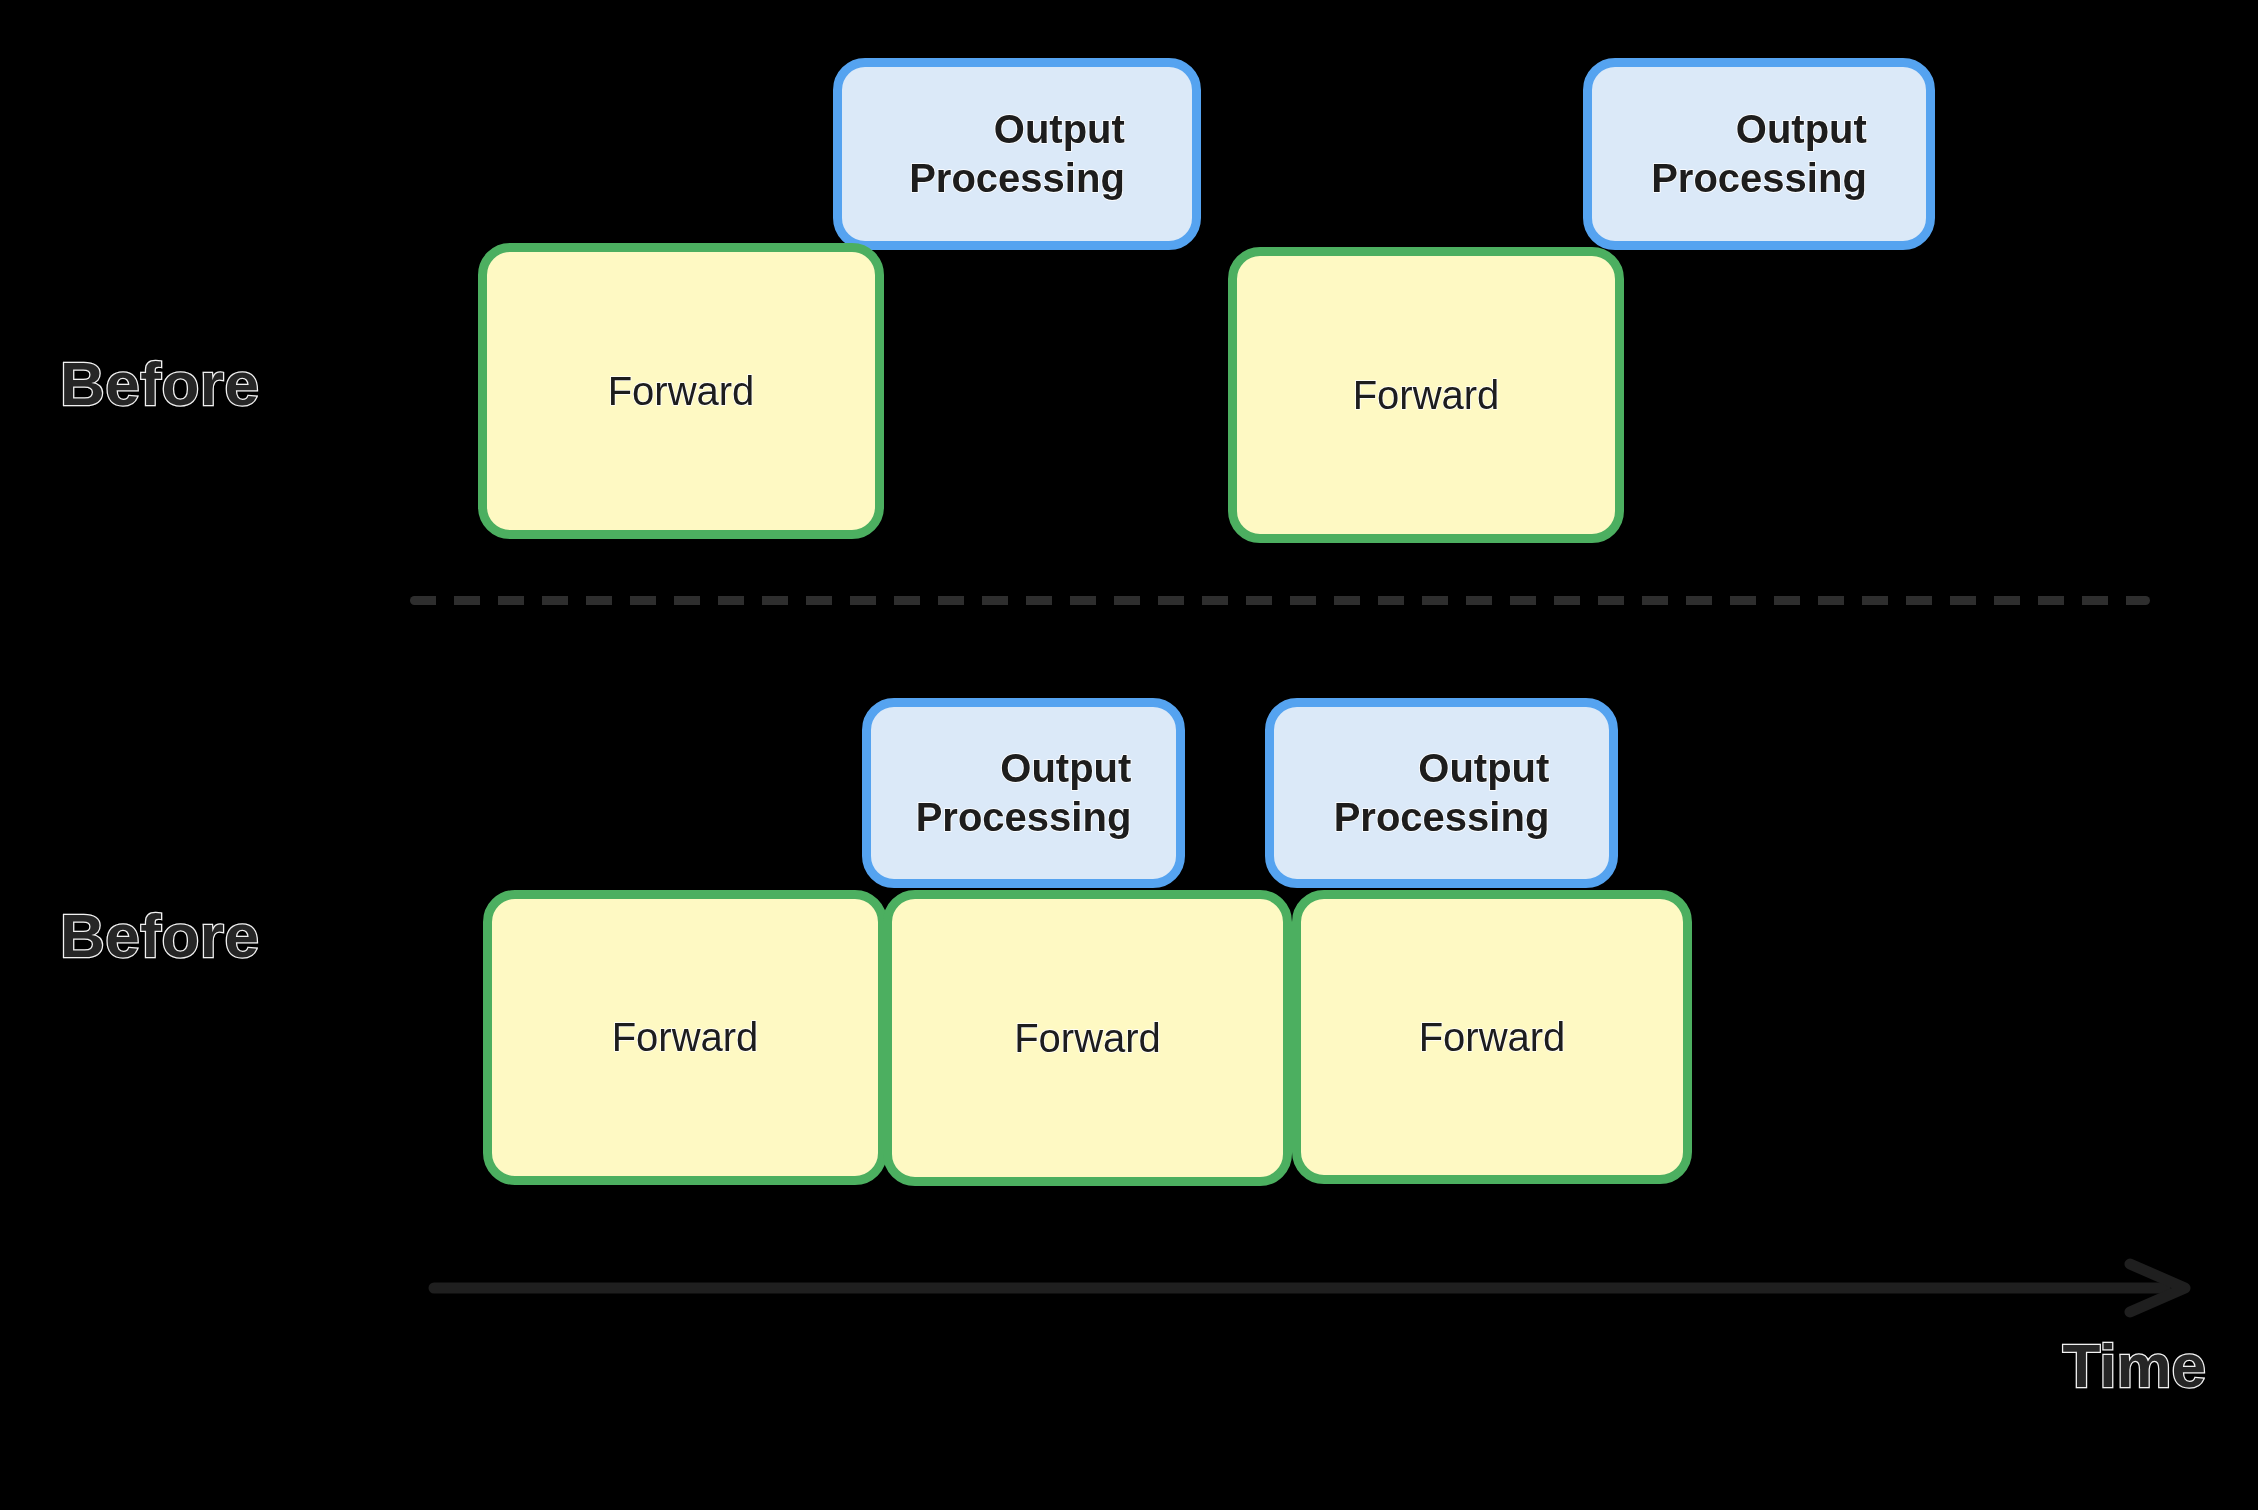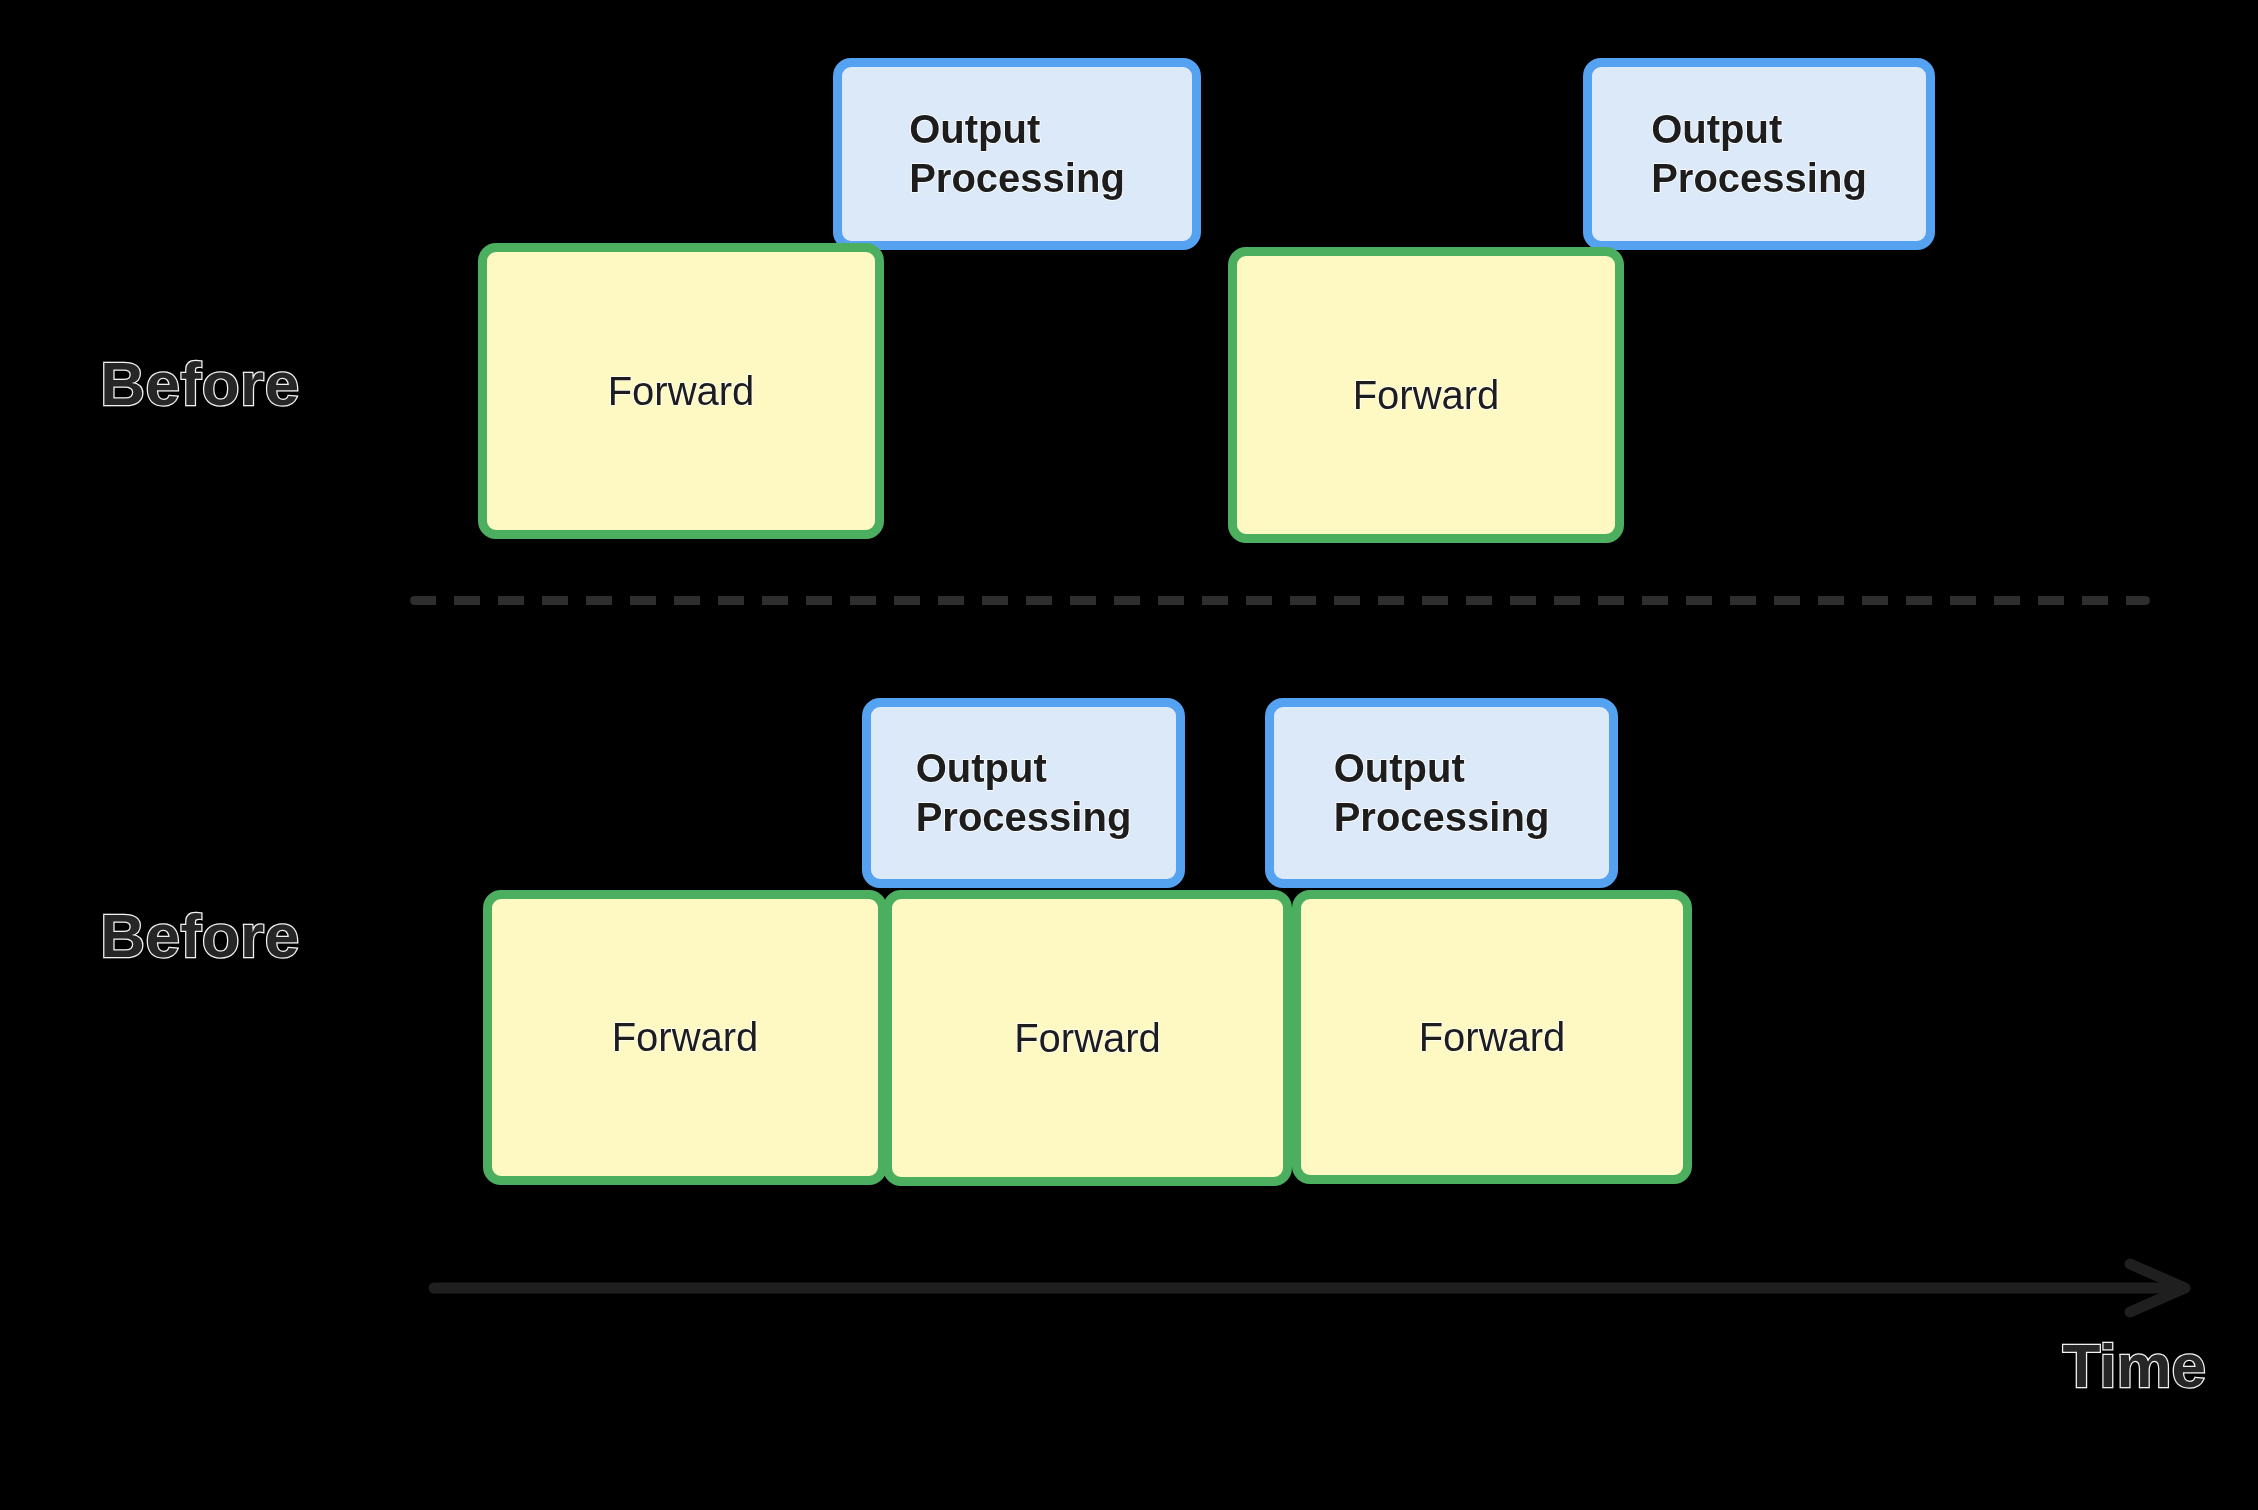--- a/index.html
+++ b/index.html
@@ -19,21 +19,21 @@
   
   .row-label {
     position: absolute;
     font-size: 62px;
     font-weight: 700;
     color: #262626;
     letter-spacing: 0.5px;
     white-space: nowrap;
     -webkit-text-stroke: 2.5px #f2f2f2;
     paint-order: stroke fill;
-    text-align: center;
+    text-align: left;
   }
   #label-before { left: 60px;  top: 348px; width: 280px; }
   #label-after  { left: 60px;  top: 900px; width: 280px; }
 
   #time-label {
     position: absolute;
     right: 52px;
     top: 1330px;
     font-size: 62px;
     font-weight: 700;
@@ -43,22 +43,22 @@
     white-space: nowrap;
   }
 
   
   .block {
     position: absolute;
     box-sizing: border-box;
     display: flex;
     align-items: center;
     justify-content: center;
-    text-align: left;
-    border-radius: 18px;
+    text-align: right;
+    border-radius: 32px;
     border-style: solid;
   }
   .block .block-text {
     color: #1d1d1d;
     font-weight: 700;
     line-height: 1.22;
     -webkit-text-stroke: 1.6px #ffffff;
     paint-order: stroke fill;
   }
 

